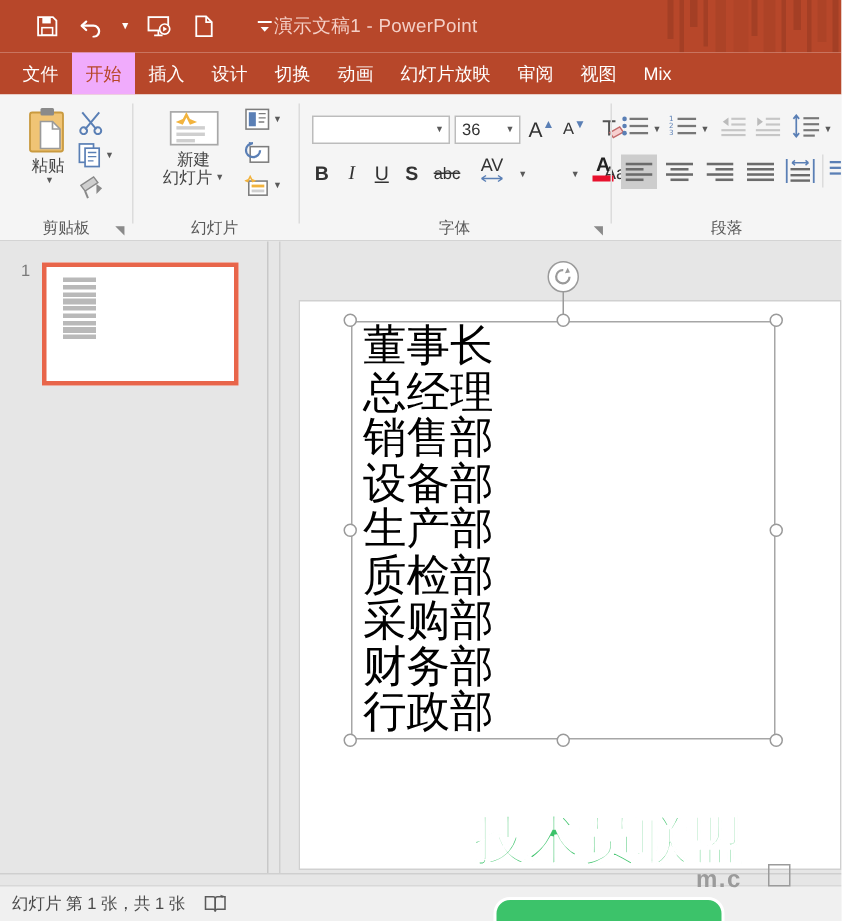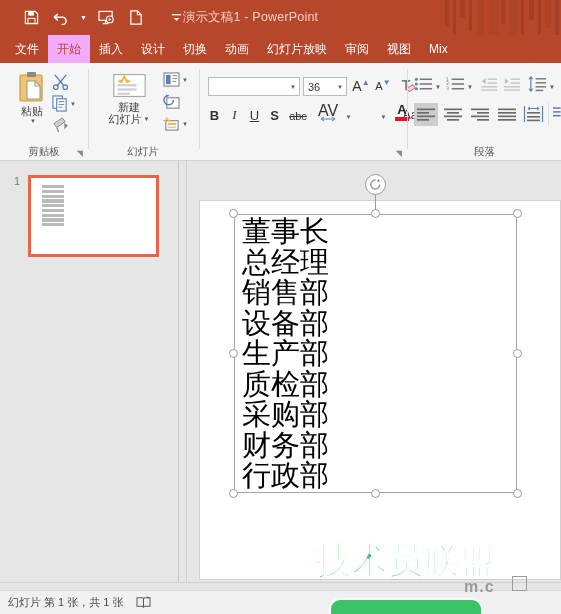--- a/index.html
+++ b/index.html
@@ -359,37 +359,38 @@
       <div class="fmtbtn" style="left:45px;top:42px;width:19px;text-decoration:underline;">
         <span>U</span>
       </div>
       <div class="fmtbtn" style="left:65px;top:42px;width:19px;font-weight:bold;">
         <span>S</span>
       </div>
       <div class="fmtbtn" style="left:85px;top:43px;width:26px;font-size:11px;text-decoration:line-through;">
         <span>abc</span>
       </div>
       <div class="fmtbtn" style="left:112px;top:40px;width:32px;flex-direction:column;">
-        <span style="font-size:16px;line-height:11px;">AV</span>
+        <span style="font-size:12px;line-height:11px;">AV</span>
         <svg width="16" height="6" viewBox="0 0 16 6">
             <path d="M1 3 h14 M1 3 l3 -2 M1 3 l3 2 M15 3 l-3 -2 M15 3 l-3 2" stroke="#5a7fb5" stroke-width="1" fill="none"></path>
           </svg>
       </div>
       <div class="fmtbtn" style="left:144px;top:44px;width:9px;font-size:6px;color:#5a5a5a;">▼</div>
       <div class="fmtbtn" style="left:155px;top:42px;width:24px;font-size:12px;margin-left:43px;">
         <span>Aa</span>
       </div>
       <div class="fmtbtn" style="left:179px;top:44px;width:9px;font-size:6px;color:#5a5a5a;">▼</div>
 
       <div class="fmtbtn" style="left:192px;top:39px;width:20px;flex-direction:column;">
         <span style="font-size:13px;font-weight:bold;color:#222;line-height:13px;">A</span>
         <span style="display:block;width:14px;height:3.5px;background:#e8112d;margin-top:1px;"></span>
       </div>
       <div class="fmtbtn" style="left:212px;top:44px;width:9px;font-size:6px;color:#5a5a5a;">▼</div>
 
+      <div class="glabel">字体</div>
       <div class="dlaunch" style="right:4px;">◥</div>
     </div>
     <div class="gsep" style="left:407px;"></div>
 
     <div class="rgroup" style="left:408px;width:153px;">
       <div class="fmtbtn" style="left:6px;top:11px;">
         <svg width="19" height="16" viewBox="0 0 20 16">
           <circle cx="2.5" cy="3" r="1.6" fill="#5a7fb5"></circle>
             <rect x="6" y="2.2" width="13" height="1.6" fill="#777"></rect>
           <circle cx="2.5" cy="8" r="1.6" fill="#5a7fb5"></circle>

